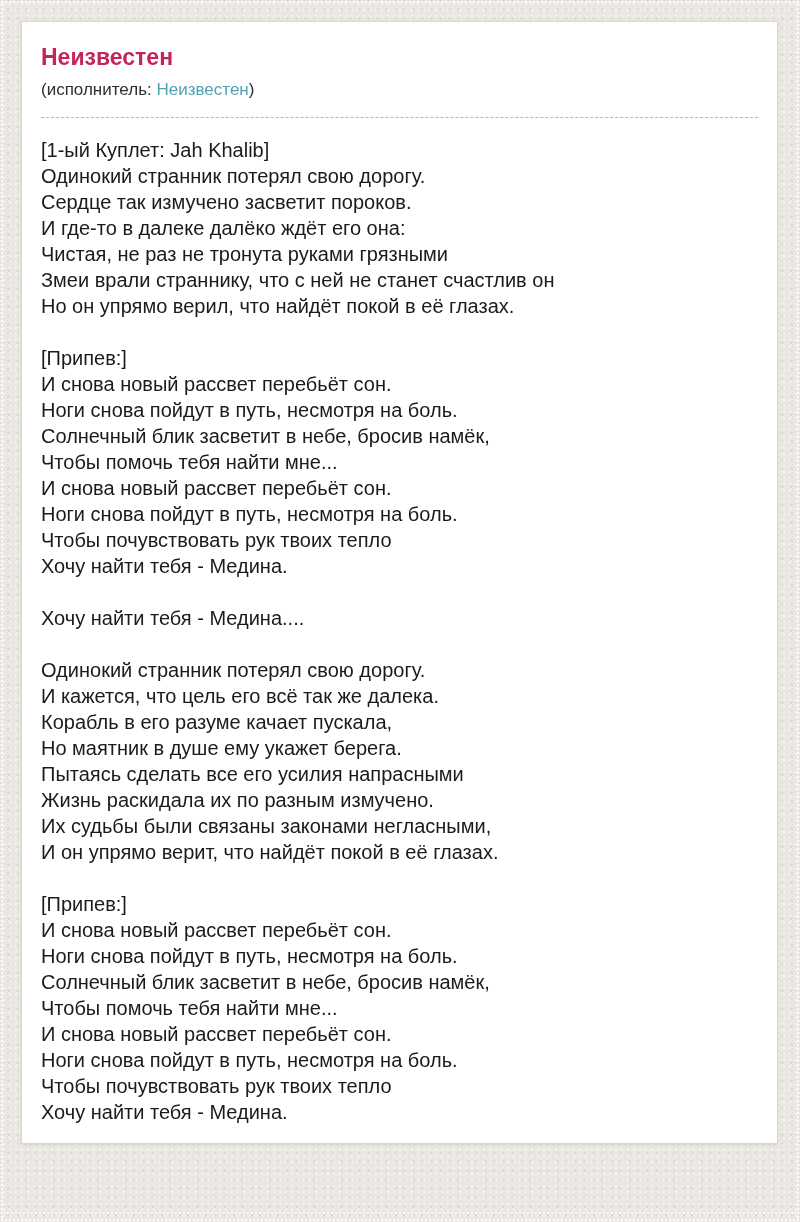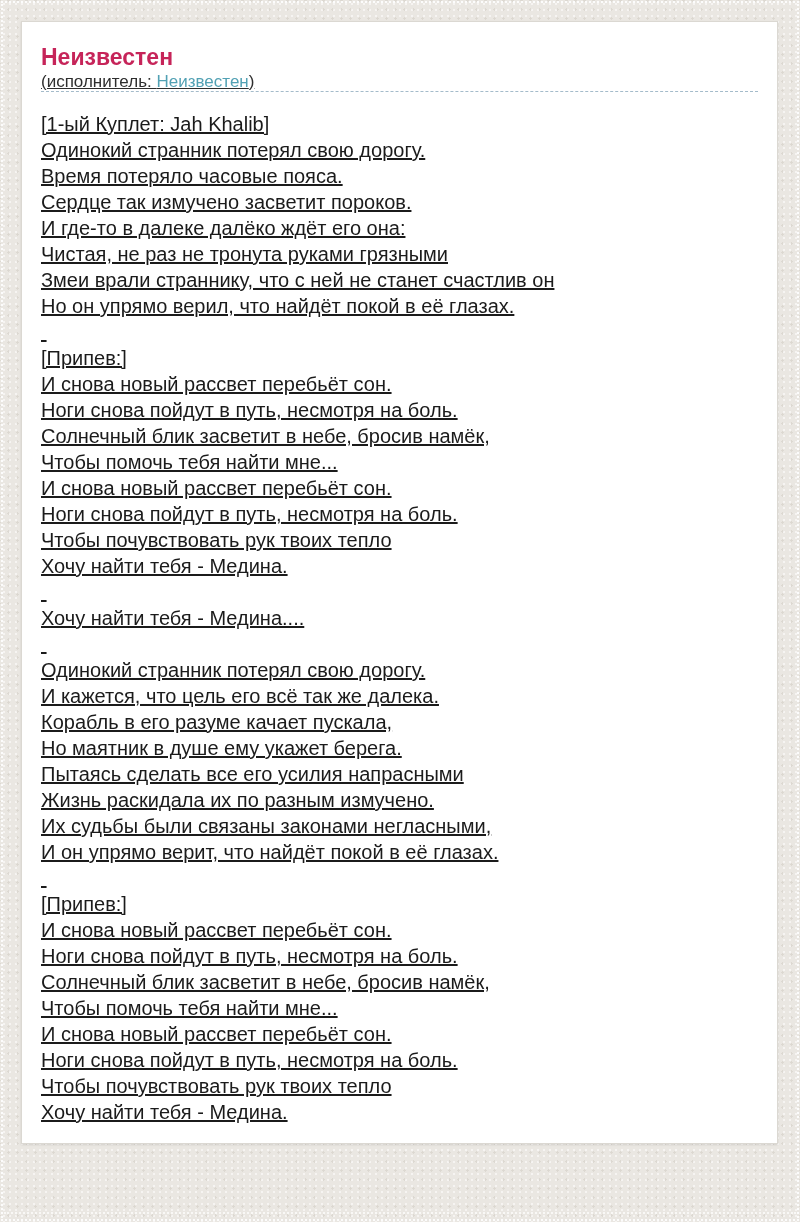--- a/index.html
+++ b/index.html
@@ -40,58 +40,55 @@
     padding: 22px 19px 18px 19px;
   }
   h1.song-title {
     margin: 0;
     font-size: 23px;
     line-height: 27px;
     font-weight: bold;
     color: var(--title-color, #c62459);
   }
   .artist-line {
-    margin-top: 1px;
-    padding-bottom: 0;
+    margin-top: 9px;
+    padding-bottom: 18px;
     font-size: 17px;
     line-height: 19px;
     color: #2e2e2e;
     border-bottom: 1px dashed var(--sep-color, #a4bbca);
-    text-decoration: underline;
   }
   .artist-line a.artist-link {
     color: var(--link-color, #52a1b4);
     text-decoration: none;
     cursor: pointer;
   }
   .lyrics {
     margin-top: 19px;
     font-size: 20px;
     line-height: 26px;
     color: var(--text-color, #1b1b1b);
   }
   .lyrics-line {
     white-space: pre;
     min-height: 26px;
-    text-decoration: underline;
   }
 </style>
 </head>
 <body>
 
 <div class="stitch-frame"></div>
 <div class="stitch-bottom"></div>
 
 <div class="card">
   <h1 class="song-title">Неизвестен</h1>
   <div class="artist-line"><span>(исполнитель: </span><a class="artist-link">Неизвестен</a><span>)</span></div>
   <div class="lyrics">
       <div class="lyrics-line">[1-ый Куплет: Jah Khalib]</div>
       <div class="lyrics-line">Одинокий странник потерял свою дорогу.</div>
-      <div class="lyrics-line">Время потеряло часовые пояса.</div>
       <div class="lyrics-line">Сердце так измучено засветит пороков.</div>
       <div class="lyrics-line">И где-то в далеке далёко ждёт его она:</div>
       <div class="lyrics-line">Чистая, не раз не тронута руками грязными</div>
       <div class="lyrics-line">Змеи врали страннику, что с ней не станет счастлив он</div>
       <div class="lyrics-line">Но он упрямо верил, что найдёт покой в её глазах.</div>
       <div class="lyrics-line">&nbsp;</div>
       <div class="lyrics-line">[Припев:]</div>
       <div class="lyrics-line">И снова новый рассвет перебьёт сон.</div>
       <div class="lyrics-line">Ноги снова пойдут в путь, несмотря на боль.</div>
       <div class="lyrics-line">Солнечный блик засветит в небе, бросив намёк,</div>

